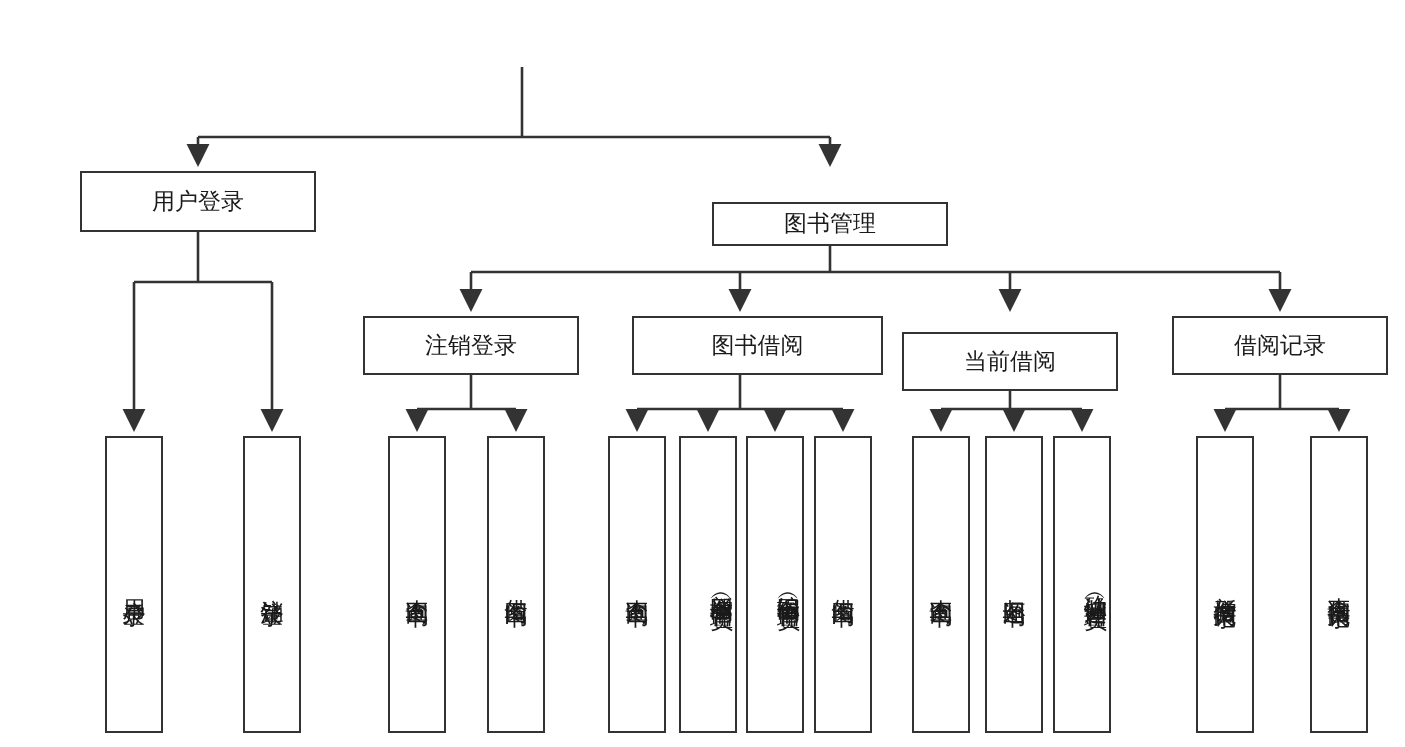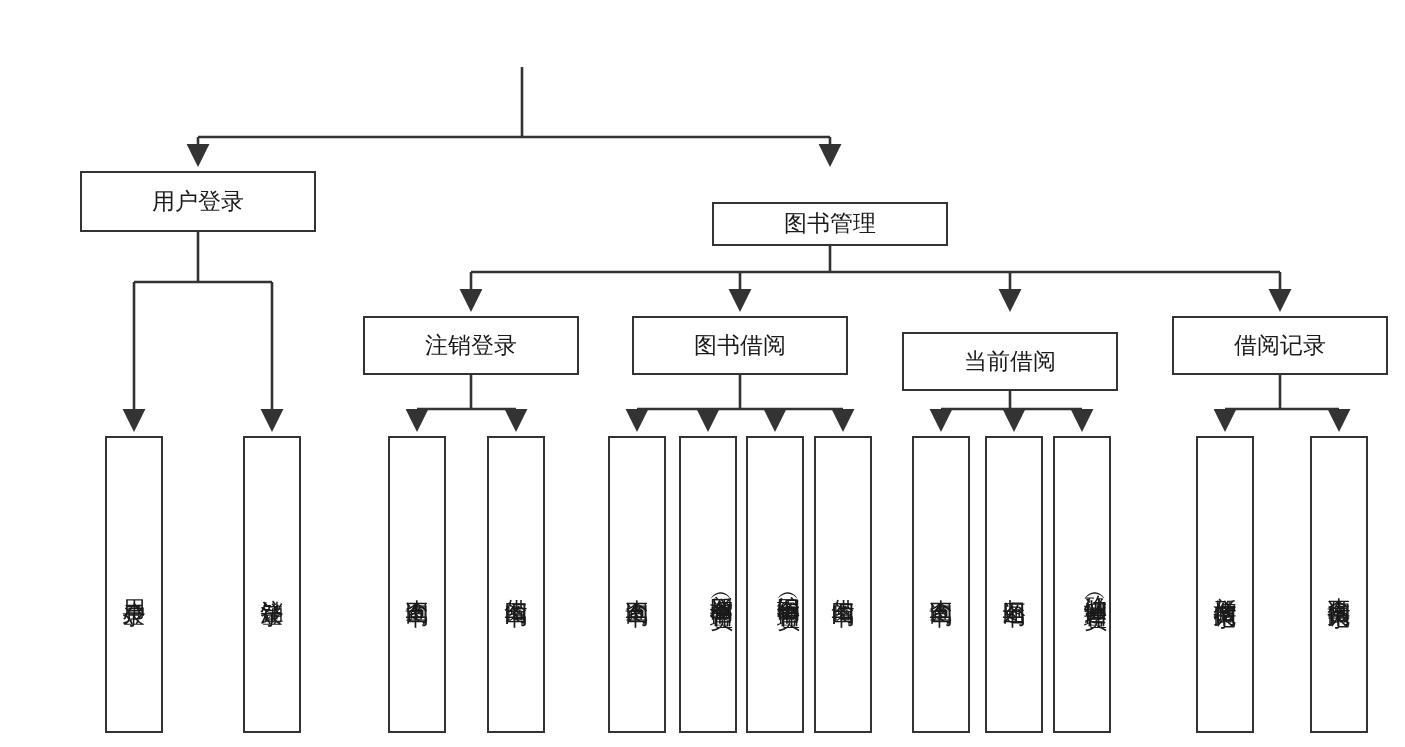--- a/index.html
+++ b/index.html
@@ -119,21 +119,21 @@
   <div class="node h" style="left:80px; top:171px; width:236px; height:61px;">
     <span>用户登录</span>
   </div>
   <div class="node h" style="left:712px; top:171px; width:236px; height:44px;margin-top:31px;">
     <span>图书管理</span>
   </div>
 
   <div class="node h" style="left:363px; top:316px; width:216px; height:59px;">
     <span>注销登录</span>
   </div>
-  <div class="node h" style="left:632px; top:316px; width:216px; height:59px;">
+  <div class="node h" style="left:632px; top:316px; width:251px; height:59px;">
     <span>图书借阅</span>
   </div>
   <div class="node h" style="left:902px; top:332px; width:216px; height:59px;">
     <span>当前借阅</span>
   </div>
   <div class="node h" style="left:1172px; top:316px; width:216px; height:59px;">
     <span>借阅记录</span>
   </div>
 
   <div class="node v" style="left:105px; top:436px; width:58px; height:297px;">

